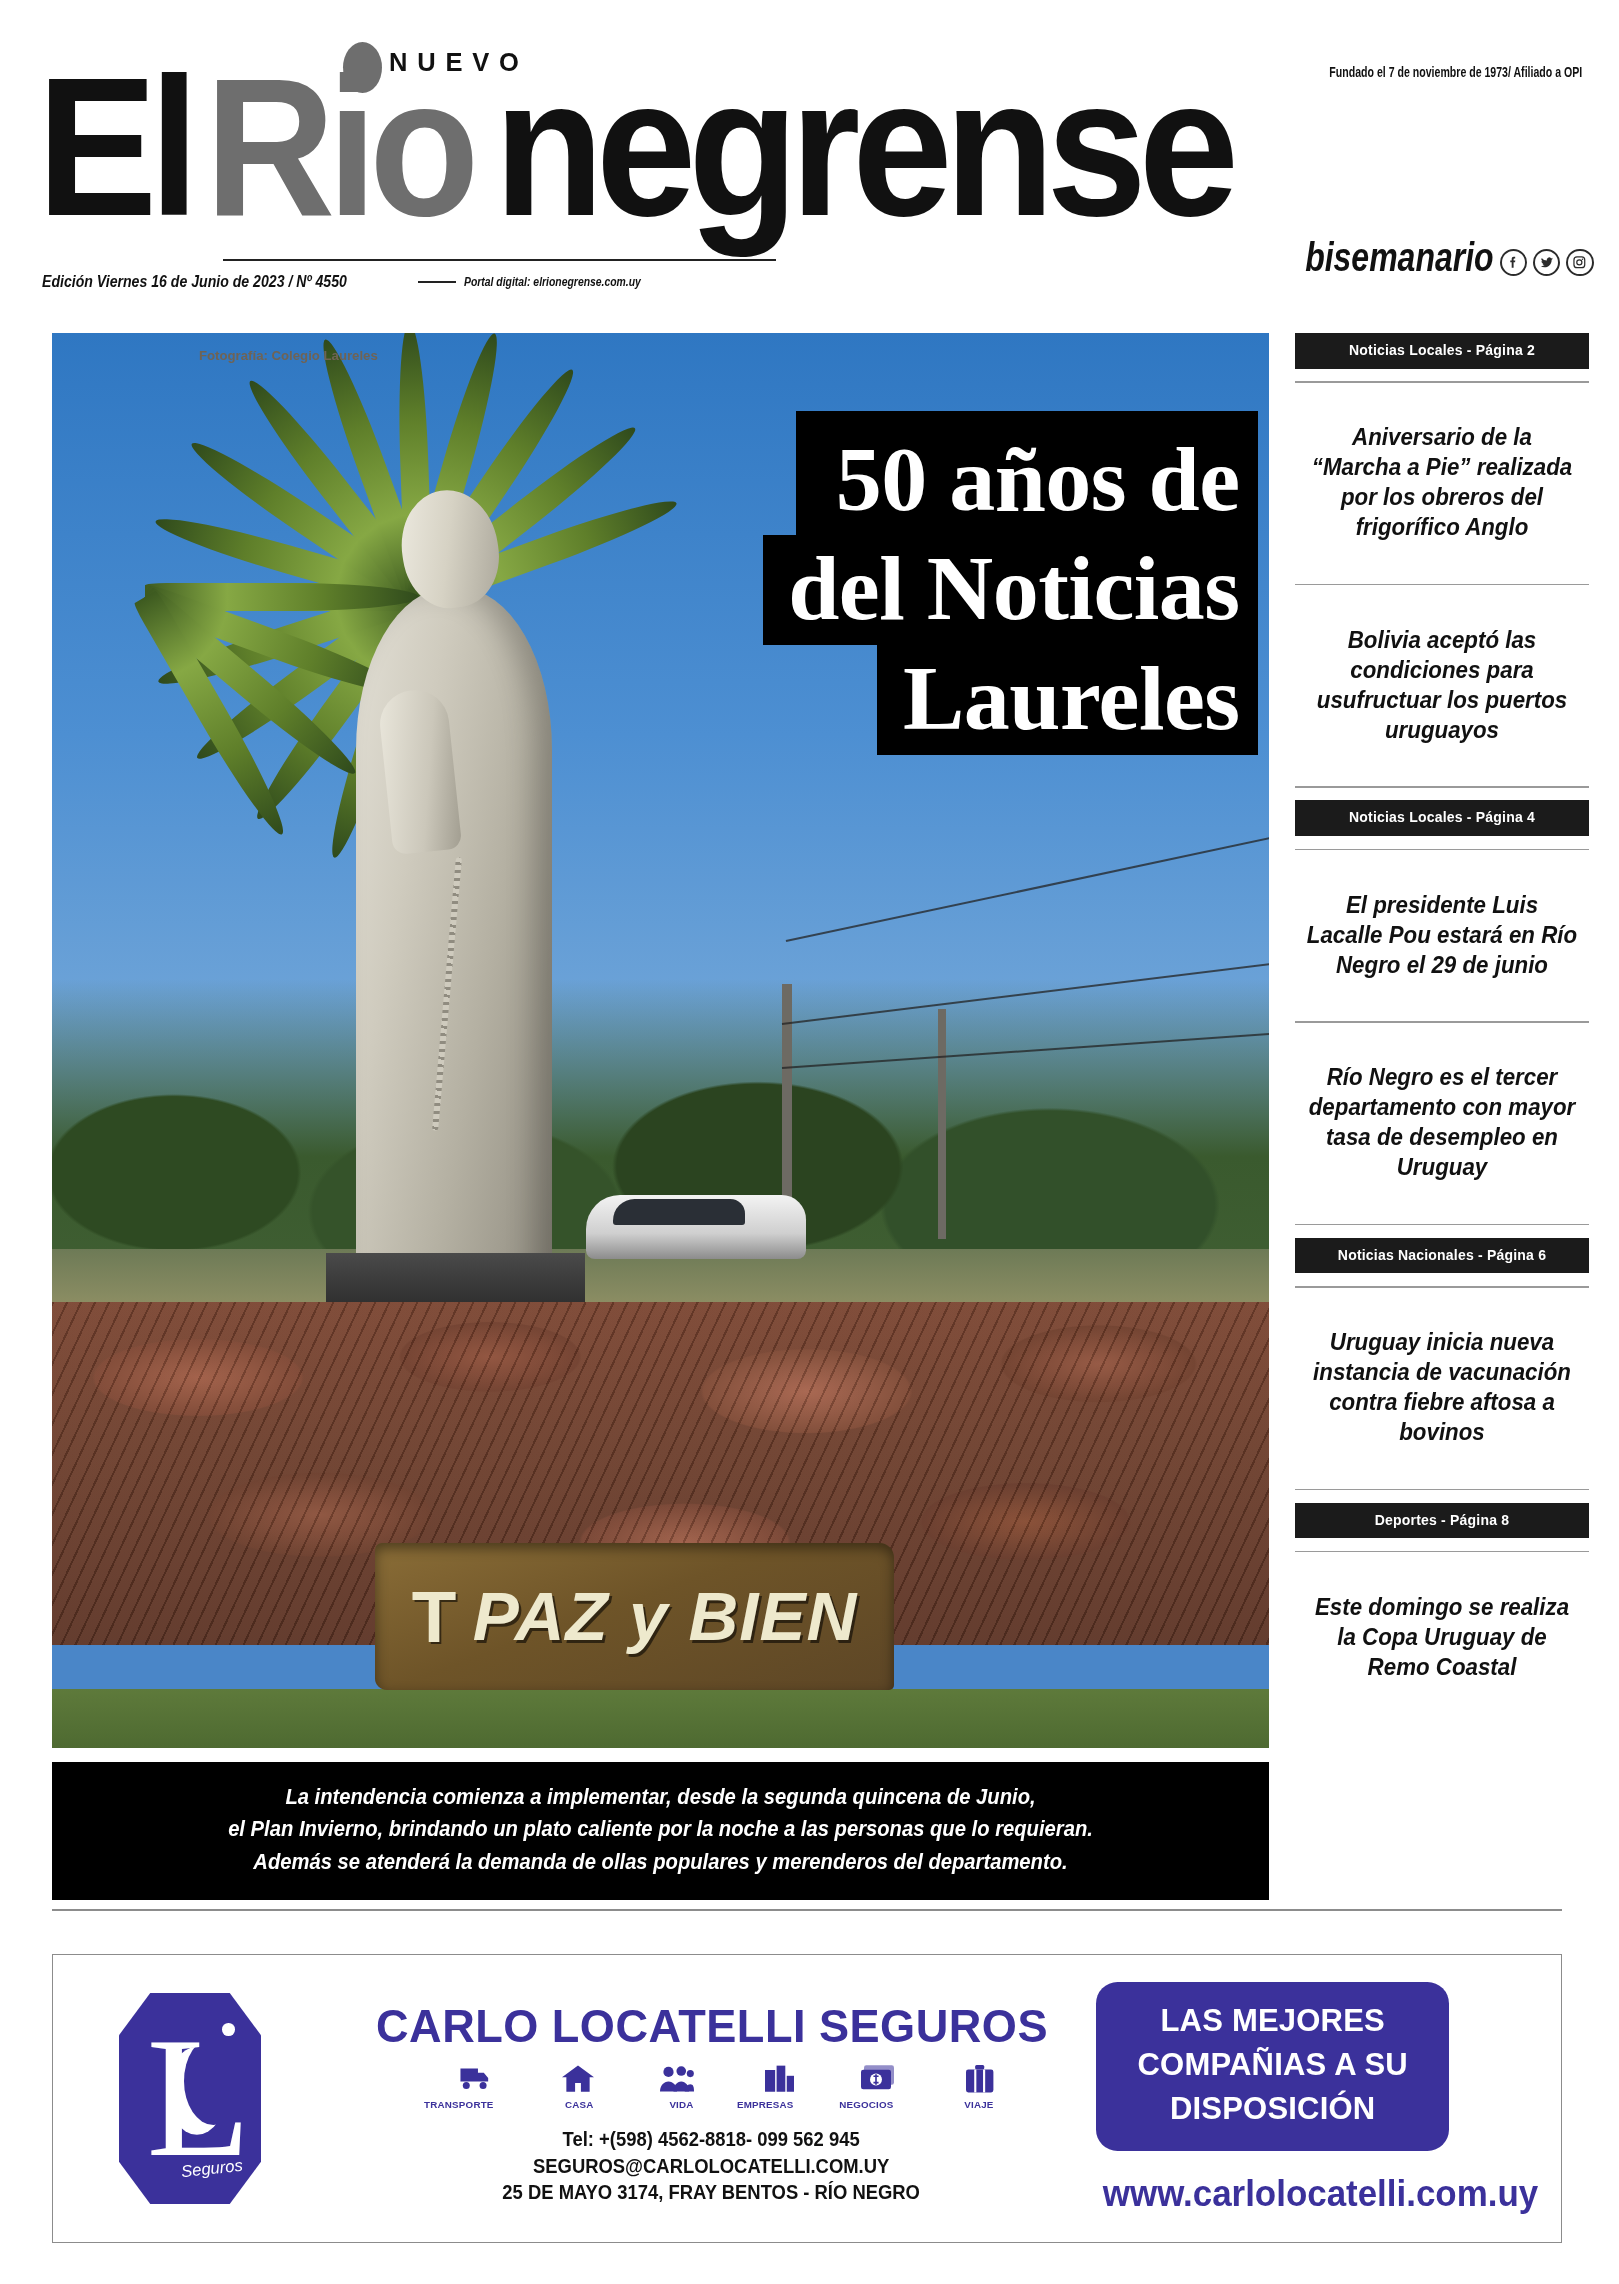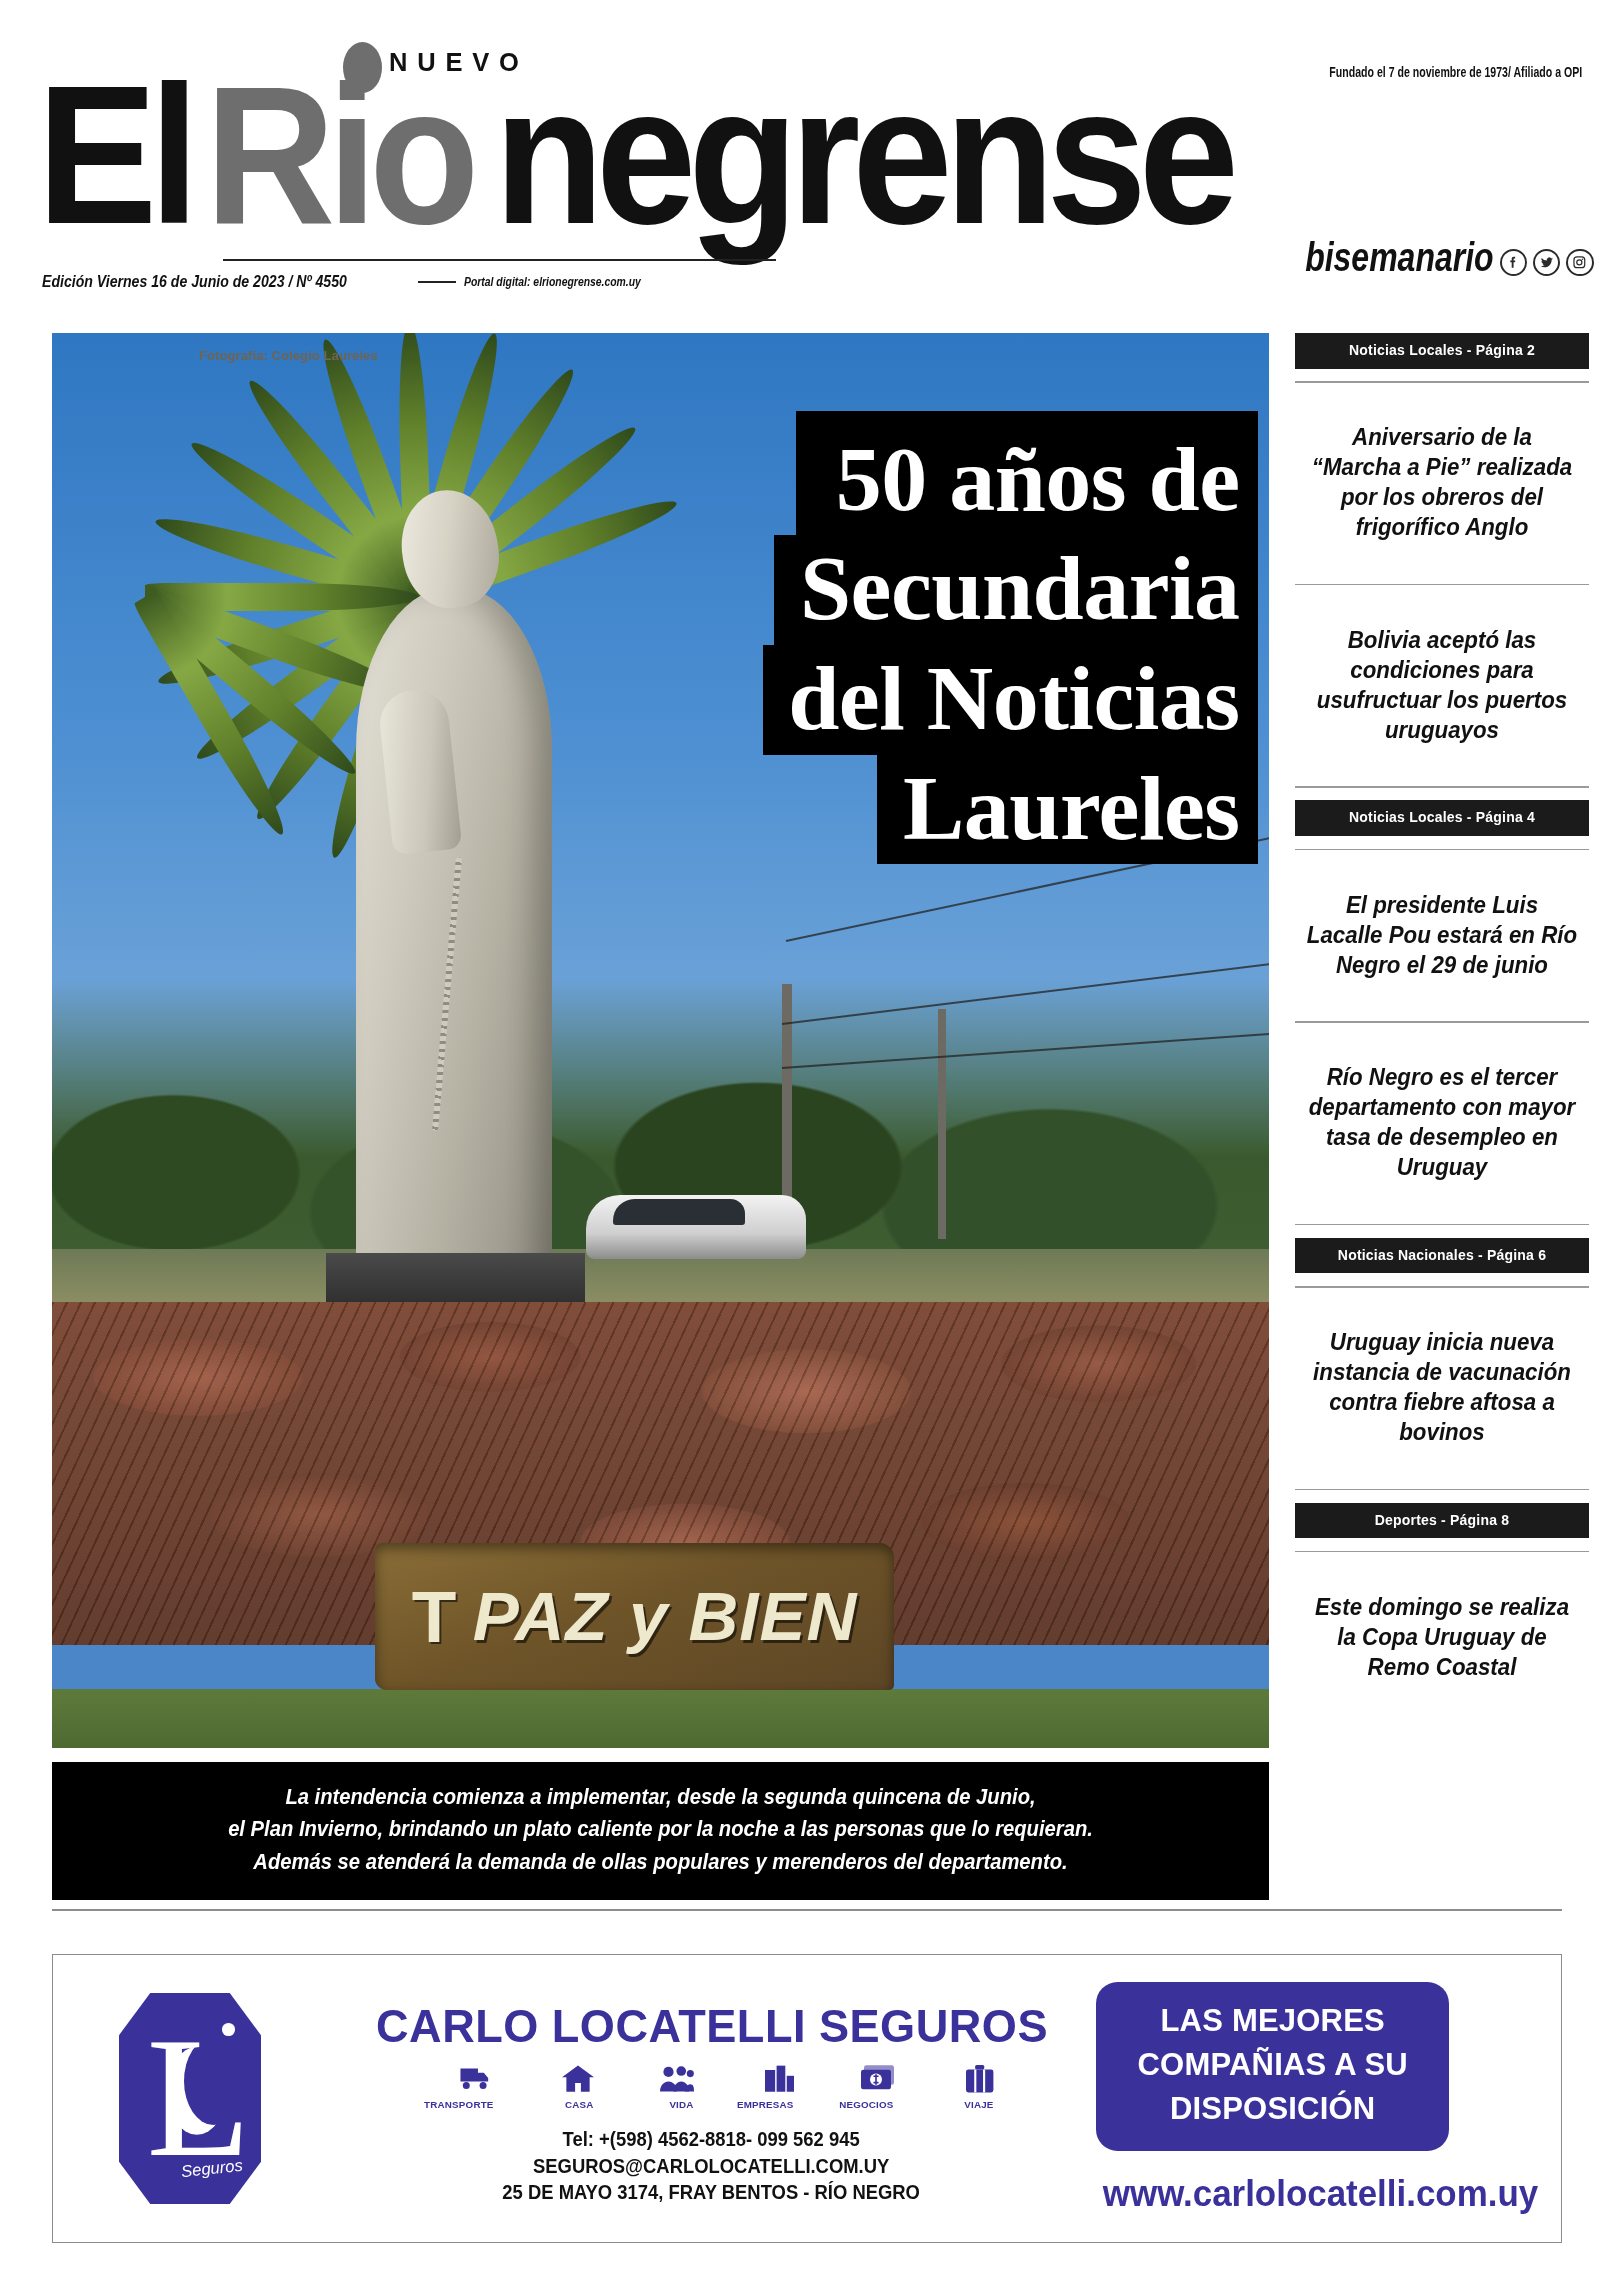--- a/index.html
+++ b/index.html
@@ -38,21 +38,21 @@
     left: 343px;
     top: 42px;
     width: 39px;
     height: 51px;
     border-radius: 50%;
     background: #6e6e6e;
   }
   .logo-wrap {
     position: absolute;
     left: 37px;
-    top: 80px;
+    top: 72px;
     display: flex;
     align-items: flex-start;
     line-height: 0.78;
     white-space: nowrap;
   }
   .logo-text {
     font-family: "Liberation Sans Narrow", "Liberation Sans", sans-serif;
     font-weight: 700;
     font-size: 196px;
     letter-spacing: -8.8px;
@@ -648,21 +648,20 @@
       <div class="plaque">
         <span class="plaque-tau">T</span>
         <span class="plaque-text">PAZ y BIEN</span>
       </div>
 
       <div class="photo-credit">Fotografía: Colegio Laureles</div>
     </div>
 
     <div class="headline">
       <div class="hl-line">50 años de</div>
-      <div class="hl-line">Secundaria</div>
       <div class="hl-line">del Noticias</div>
       <div class="hl-line">Laureles</div>
     </div>
   </div>
 
   <div class="caption-box">
     <div class="caption-line">La intendencia comienza a implementar, desde la segunda quincena de Junio,</div>
     <div class="caption-line">el Plan Invierno, brindando un plato caliente por la noche a las personas que lo requieran.</div>
     <div class="caption-line">Además se atenderá la demanda de ollas populares y merenderos del departamento.</div>
   </div>

